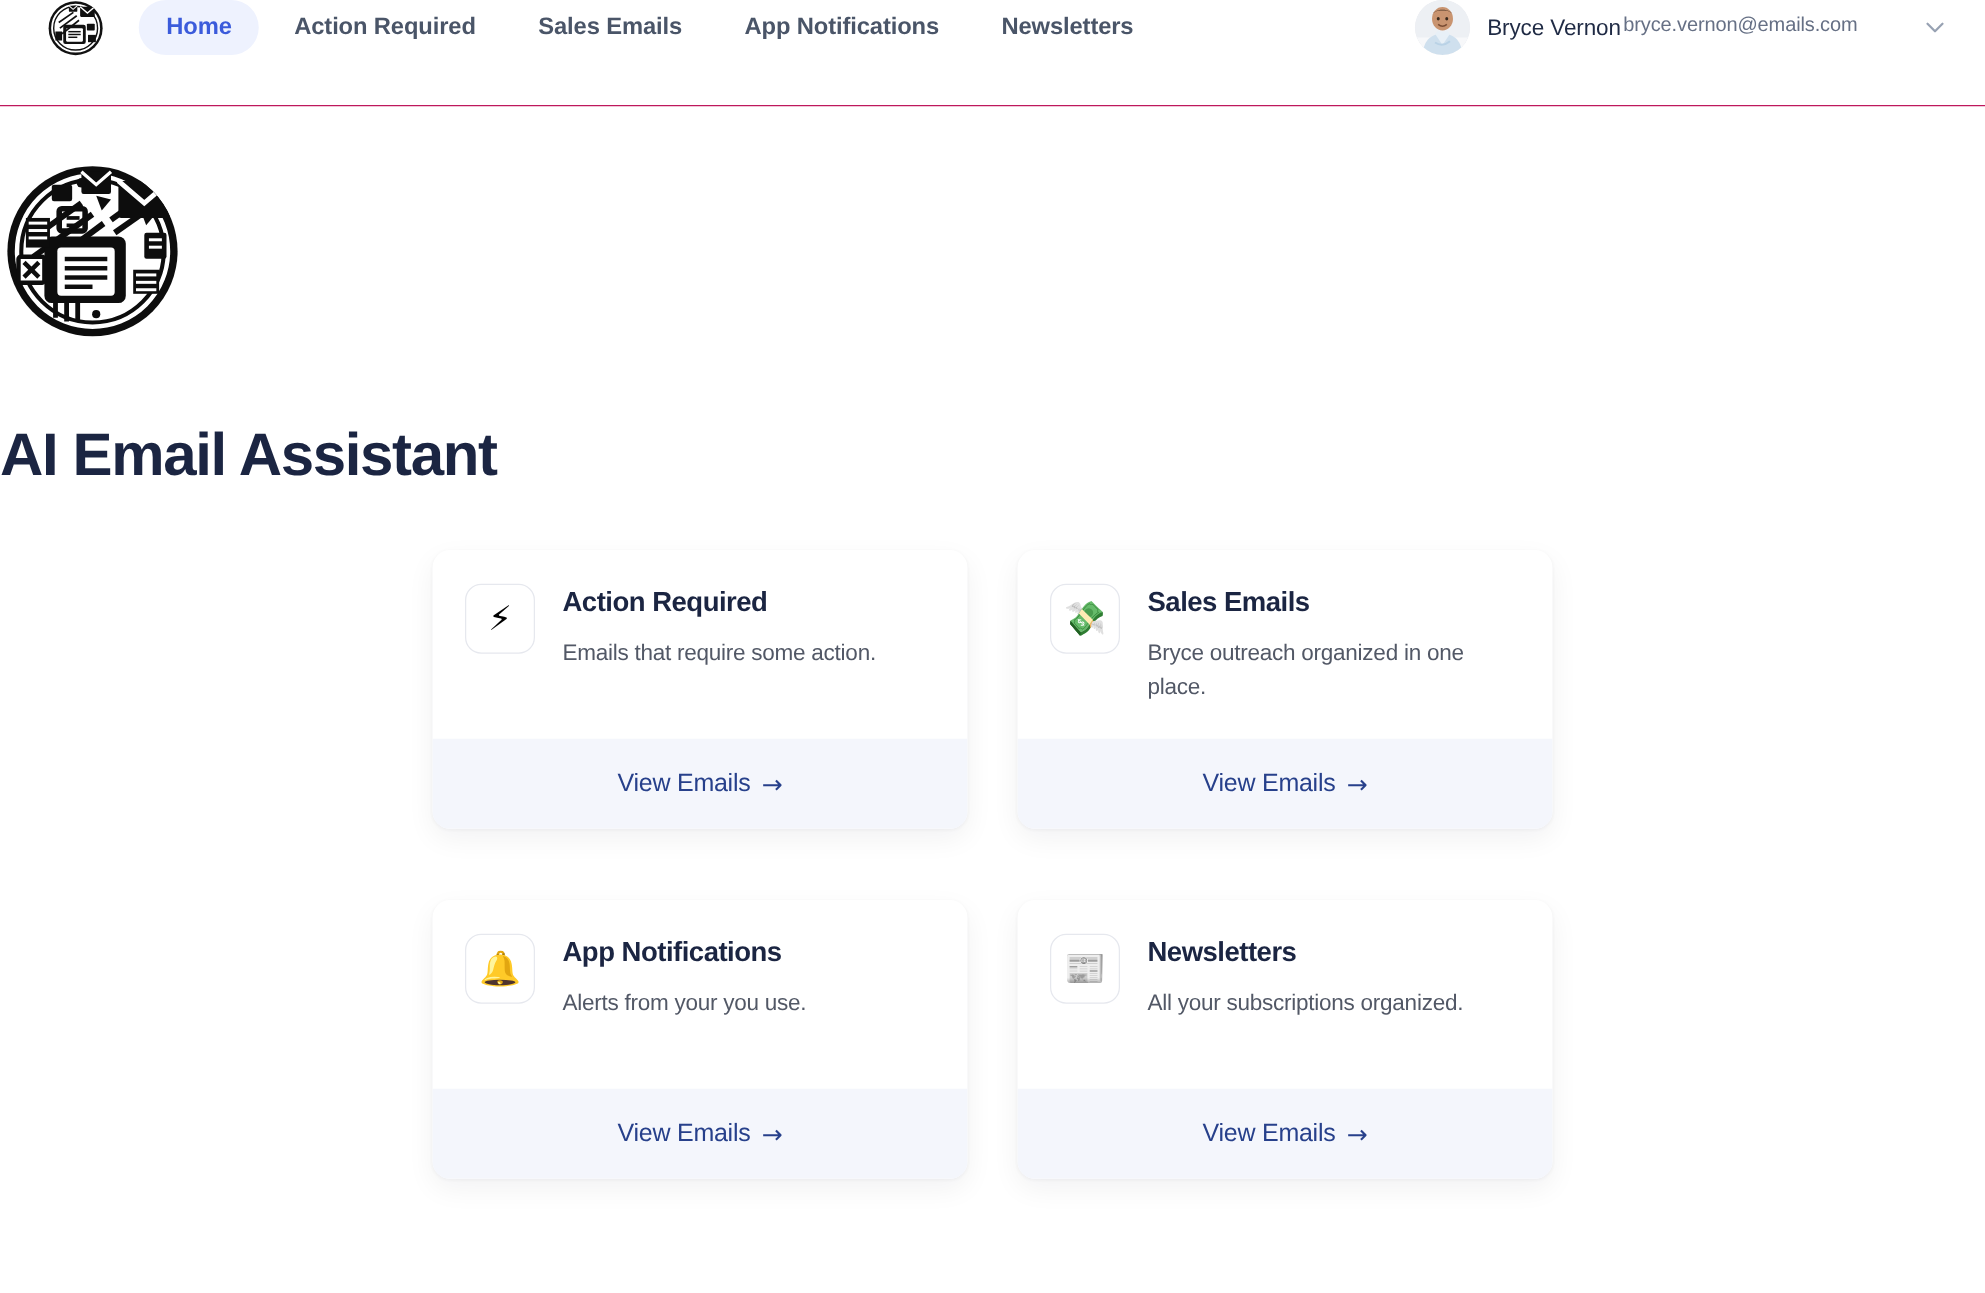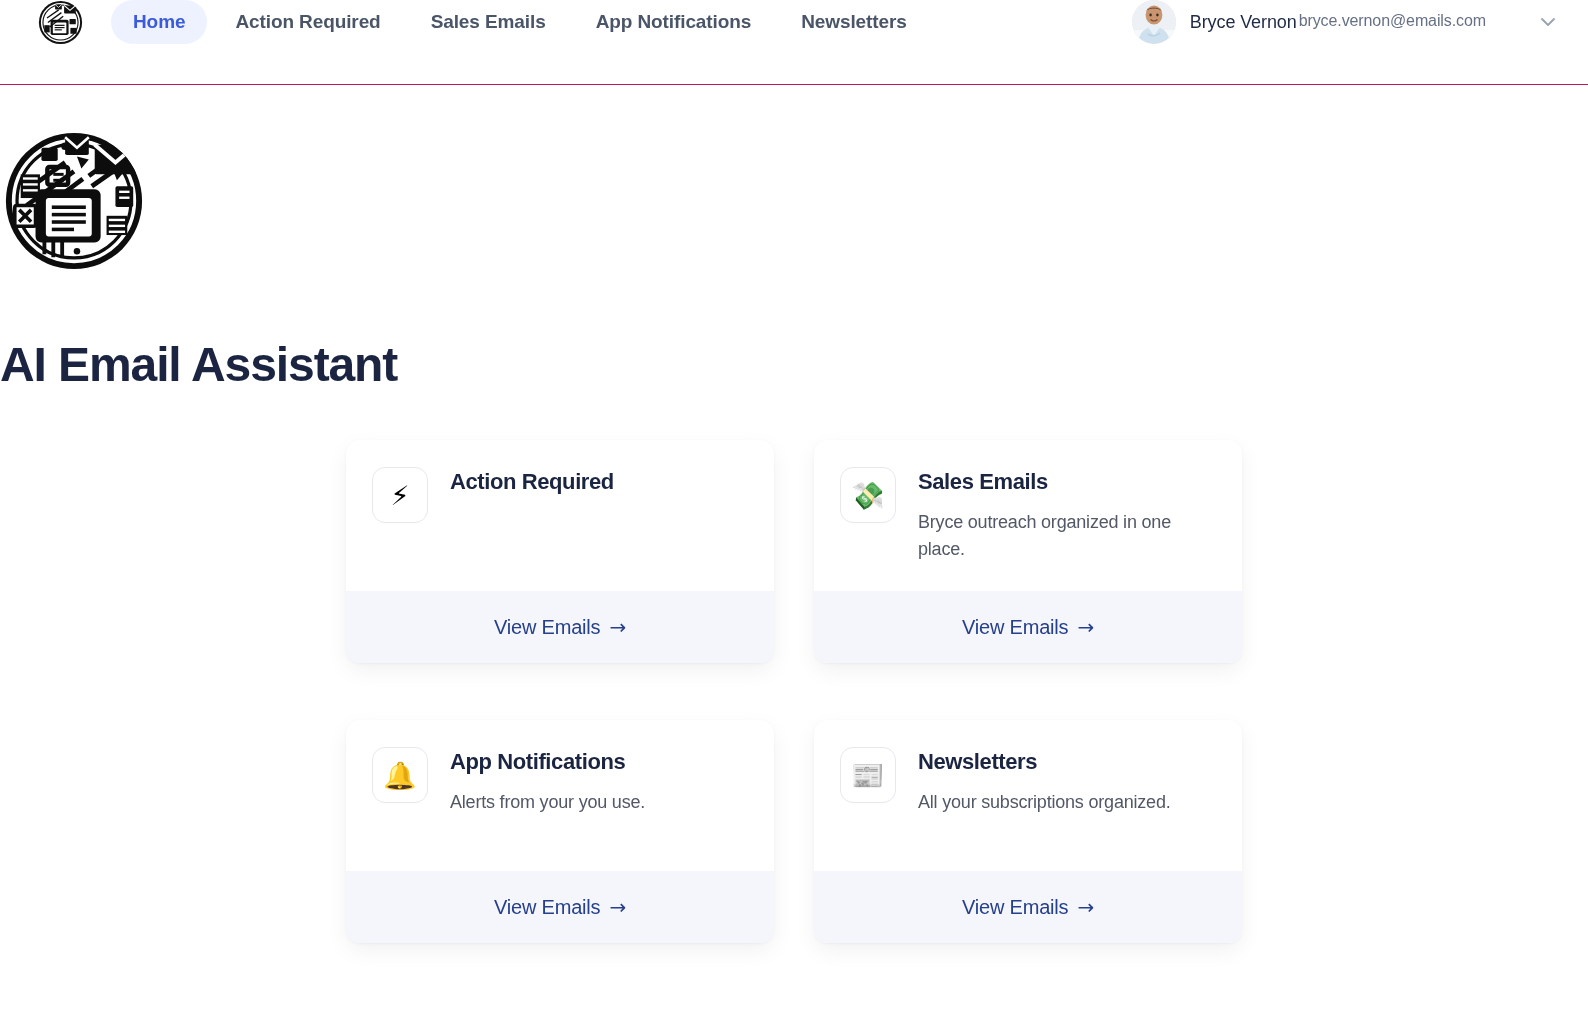--- a/index.html
+++ b/index.html
@@ -364,20 +364,21 @@
 
   <h1 class="hero-title">AI Email Assistant</h1>
 
   <div class="grid">
 
     <div class="card">
       <div class="card-body">
         <div class="card-emoji">⚡</div>
         <div class="card-text">
           <div class="card-title">Action Required</div>
+          <div class="card-desc">Emails that require some action.</div>
         </div>
       </div>
       <div class="card-footer">
         <span class="card-link">
           <span>View Emails</span>
           <span class="arrow-glyph">→</span>
         </span>
       </div>
     </div>
 

